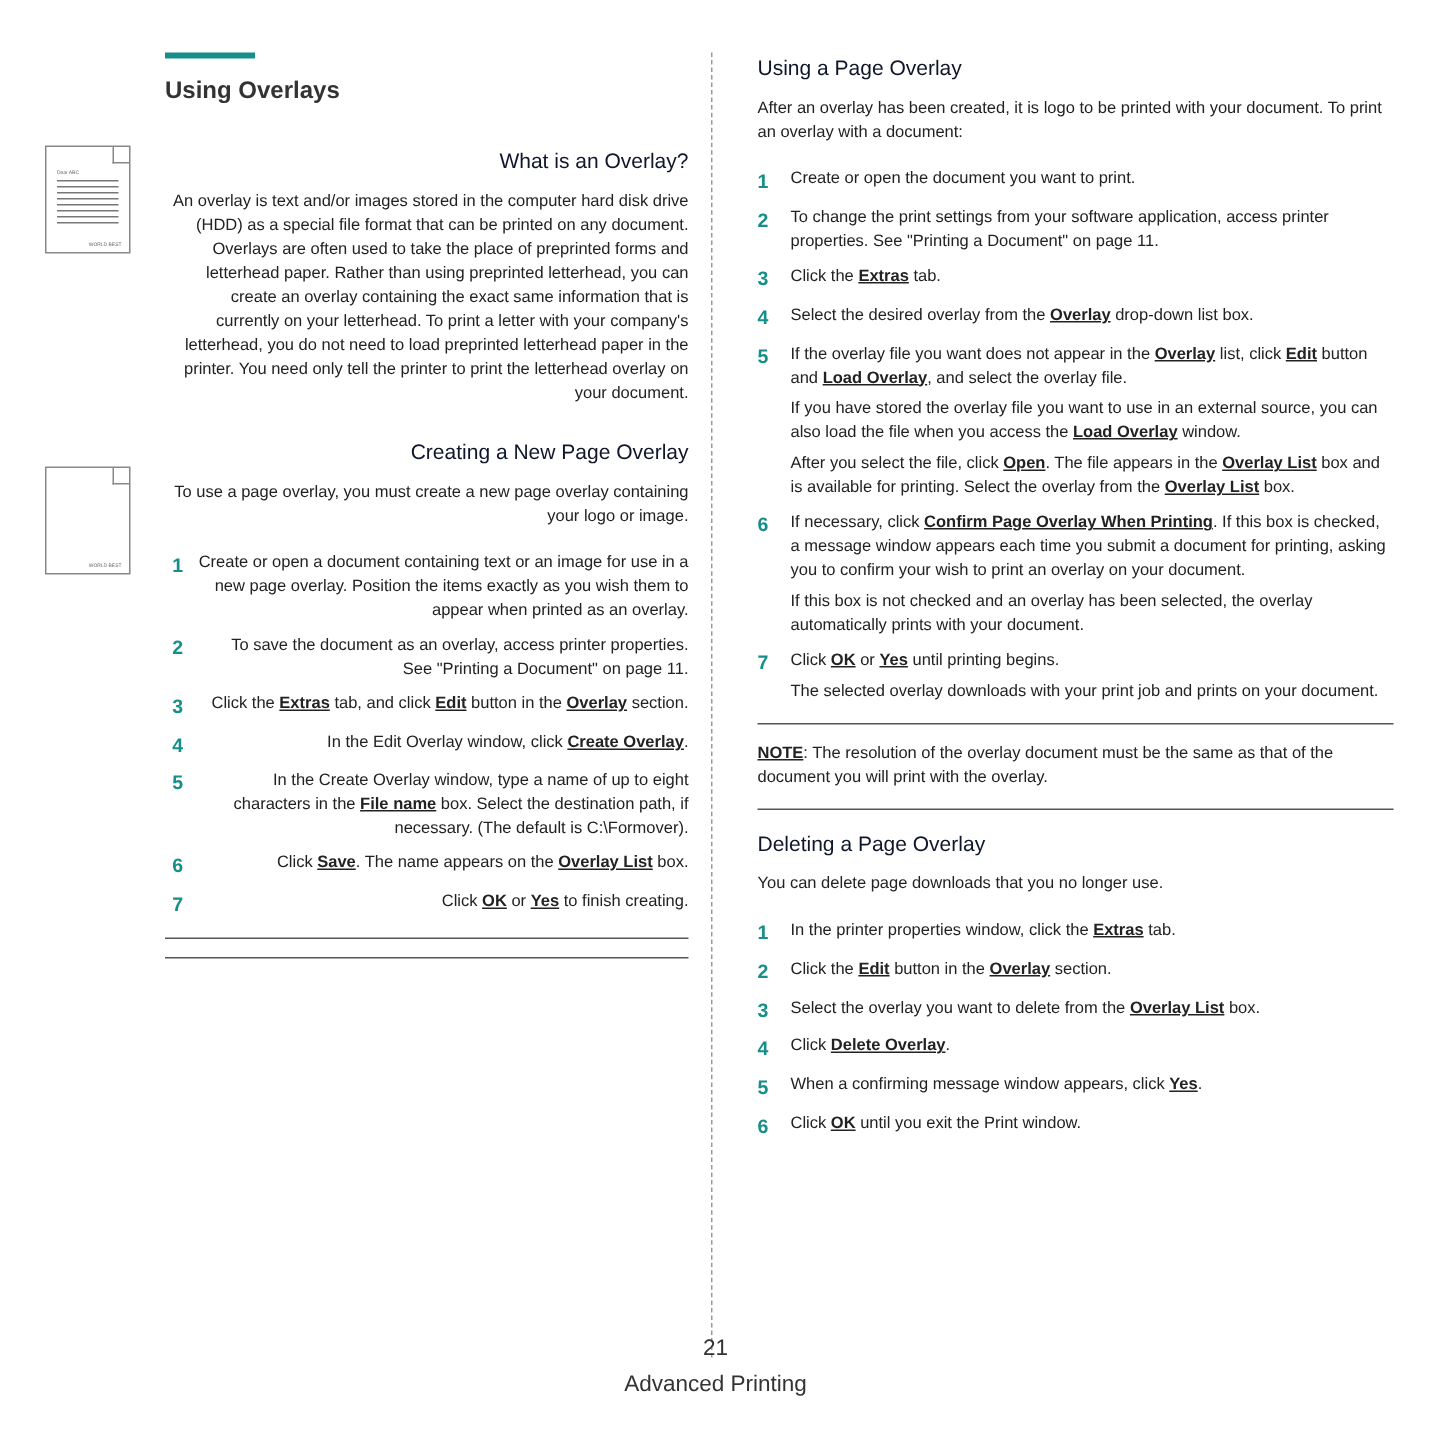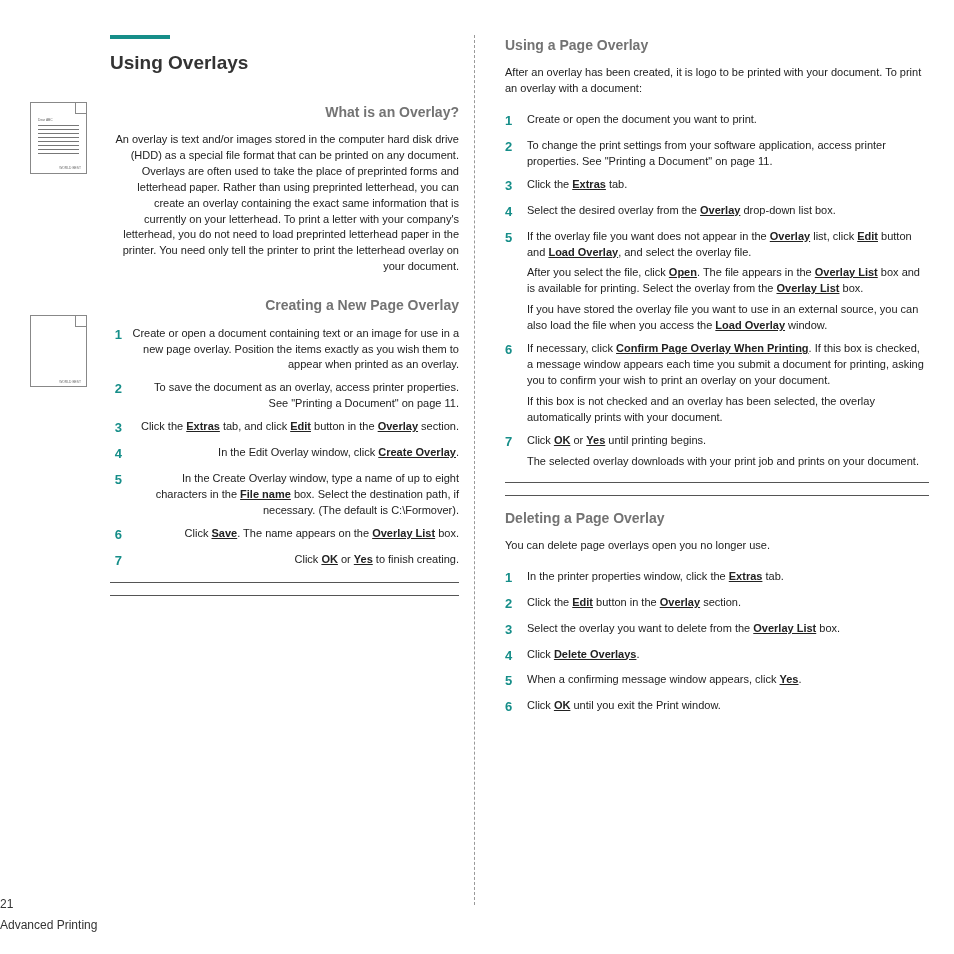--- a/index.html
+++ b/index.html
@@ -32,30 +32,30 @@
   .col-right {
     padding-left: 10px;
   }
   .title-rule {
     border-top: 4px solid #168e89;
     width: 60px;
     margin-bottom: 10px;
     margin-left: 75px;
   }
   h1 {
-    font-size: 19px;
+    font-size: 16px;
     font-weight: bold;
     color: #333;
     margin: 0 0 25px 0;
     padding-left: 75px;
   }
   h2 {
     font-size: 14px;
-    font-weight: bold;
-    color: #737373;
+    font-weight: normal;
+    color: #0f172a;
     margin: 0 0 10px 0;
   }
   .indent-block {
     padding-left: 75px;
     text-align: right;
   }
   .intro {
     margin: 0 0 15px 0;
   }
   .thumb {
@@ -121,22 +121,22 @@
   }
   .note-block {
     margin: 8px 0;
   }
   .b { font-weight: bold; text-decoration: underline; }
   .footer {
     position: absolute;
     bottom: 20px;
     left: 0;
     width: 100%;
-    text-align: left;
-    font-size: 12px;
+    text-align: center;
+    font-size: 15px;
     color: #333;
   }
   .footer .pgnum { margin-bottom: 3px; }
 </style>
 </head>
 <body>
 
 <div class="page">
 
   <div class="col col-left">
@@ -162,20 +162,21 @@
       <h2>What is an Overlay?</h2>
       <p class="intro">An overlay is text and/or images stored in the computer hard disk drive (HDD) as a special file format that can be printed on any document. Overlays are often used to take the place of preprinted forms and letterhead paper. Rather than using preprinted letterhead, you can create an overlay containing the exact same information that is currently on your letterhead. To print a letter with your company's letterhead, you do not need to load preprinted letterhead paper in the printer. You need only tell the printer to print the letterhead overlay on your document.</p>
     </div>
 
     <div class="indent-block" style="position:relative; margin-top:20px;">
       <div class="thumb" style="top:20px;">
         <div class="thumb-fold"></div>
         <span class="thumb-label" style="bottom:2px; right:5px;">WORLD BEST</span>
       </div>
       <h2>Creating a New Page Overlay</h2>
+      <p class="intro">To use a page overlay, you must create a new page overlay containing your logo or image.</p>
       <ol>
         <li>
             <span class="num">1</span>
             <div class="step-body">Create or open a document containing text or an image for use in a new page overlay. Position the items exactly as you wish them to appear when printed as an overlay.</div>
           </li>
         <li>
             <span class="num">2</span>
             <div class="step-body">To save the document as an overlay, access printer properties. See "Printing a Document" on page 11.</div>
           </li>
         <li>
@@ -222,60 +223,63 @@
           <div class="step-body"><span>Click the </span><span class="b">Extras</span><span> tab.</span></div>
         </li>
       <li>
           <span class="num">4</span>
           <div class="step-body"><span>Select the desired overlay from the </span><span class="b">Overlay</span><span> drop-down list box.</span></div>
         </li>
       <li>
           <span class="num">5</span>
           <div class="step-body">
         <span>If the overlay file you want does not appear in the </span><span class="b">Overlay</span><span> list, click </span><span class="b">Edit</span><span> button and </span><span class="b">Load Overlay</span><span>, and select the overlay file.</span>
+        <p><span>If you have stored the overlay file you want to use in an external source, you can also load the file when you access the </span><span class="b">Load Overlay</span><span> window.</span></p>
         <p><span>After you select the file, click </span><span class="b">Open</span><span>. The file appears in the </span><span class="b">Overlay List</span><span> box and is available for printing. Select the overlay from the </span><span class="b">Overlay List</span><span> box.</span></p>
-        <p><span>If you have stored the overlay file you want to use in an external source, you can also load the file when you access the </span><span class="b">Load Overlay</span><span> window.</span></p>
       </div>
         </li>
       <li>
           <span class="num">6</span>
           <div class="step-body">
         <span>If necessary, click </span><span class="b">Confirm Page Overlay When Printing</span><span>. If this box is checked, a message window appears each time you submit a document for printing, asking you to confirm your wish to print an overlay on your document.</span>
         <p>If this box is not checked and an overlay has been selected, the overlay automatically prints with your document.</p>
       </div>
         </li>
       <li>
           <span class="num">7</span>
           <div class="step-body">
         <span>Click </span><span class="b">OK</span><span> or </span><span class="b">Yes</span><span> until printing begins.</span>
         <p>The selected overlay downloads with your print job and prints on your document.</p>
       </div>
         </li>
     </ol>
     <hr class="thin">
+    <div class="note-block">
+      <span class="b">NOTE</span><span>: The resolution of the overlay document must be the same as that of the document you will print with the overlay.</span>
+    </div>
     <hr class="thin">
 
     <h2 style="margin-top:7px;">Deleting a Page Overlay</h2>
-    <p class="intro">You can delete page overlays open you no longer use.</p>
+    <p class="intro">You can delete page downloads that you no longer use.</p>
     <ol>
       <li>
           <span class="num">1</span>
           <div class="step-body"><span>In the printer properties window, click the </span><span class="b">Extras</span><span> tab.</span></div>
         </li>
       <li>
           <span class="num">2</span>
           <div class="step-body"><span>Click the </span><span class="b">Edit</span><span> button in the </span><span class="b">Overlay</span><span> section.</span></div>
         </li>
       <li>
           <span class="num">3</span>
           <div class="step-body"><span>Select the overlay you want to delete from the </span><span class="b">Overlay List</span><span> box.</span></div>
         </li>
       <li>
           <span class="num">4</span>
-          <div class="step-body"><span>Click </span><span class="b">Delete Overlays</span><span>.</span></div>
+          <div class="step-body"><span>Click </span><span class="b">Delete Overlay</span><span>.</span></div>
         </li>
       <li>
           <span class="num">5</span>
           <div class="step-body"><span>When a confirming message window appears, click </span><span class="b">Yes</span><span>.</span></div>
         </li>
       <li>
           <span class="num">6</span>
           <div class="step-body"><span>Click </span><span class="b">OK</span><span> until you exit the Print window.</span></div>
         </li>
     </ol>

